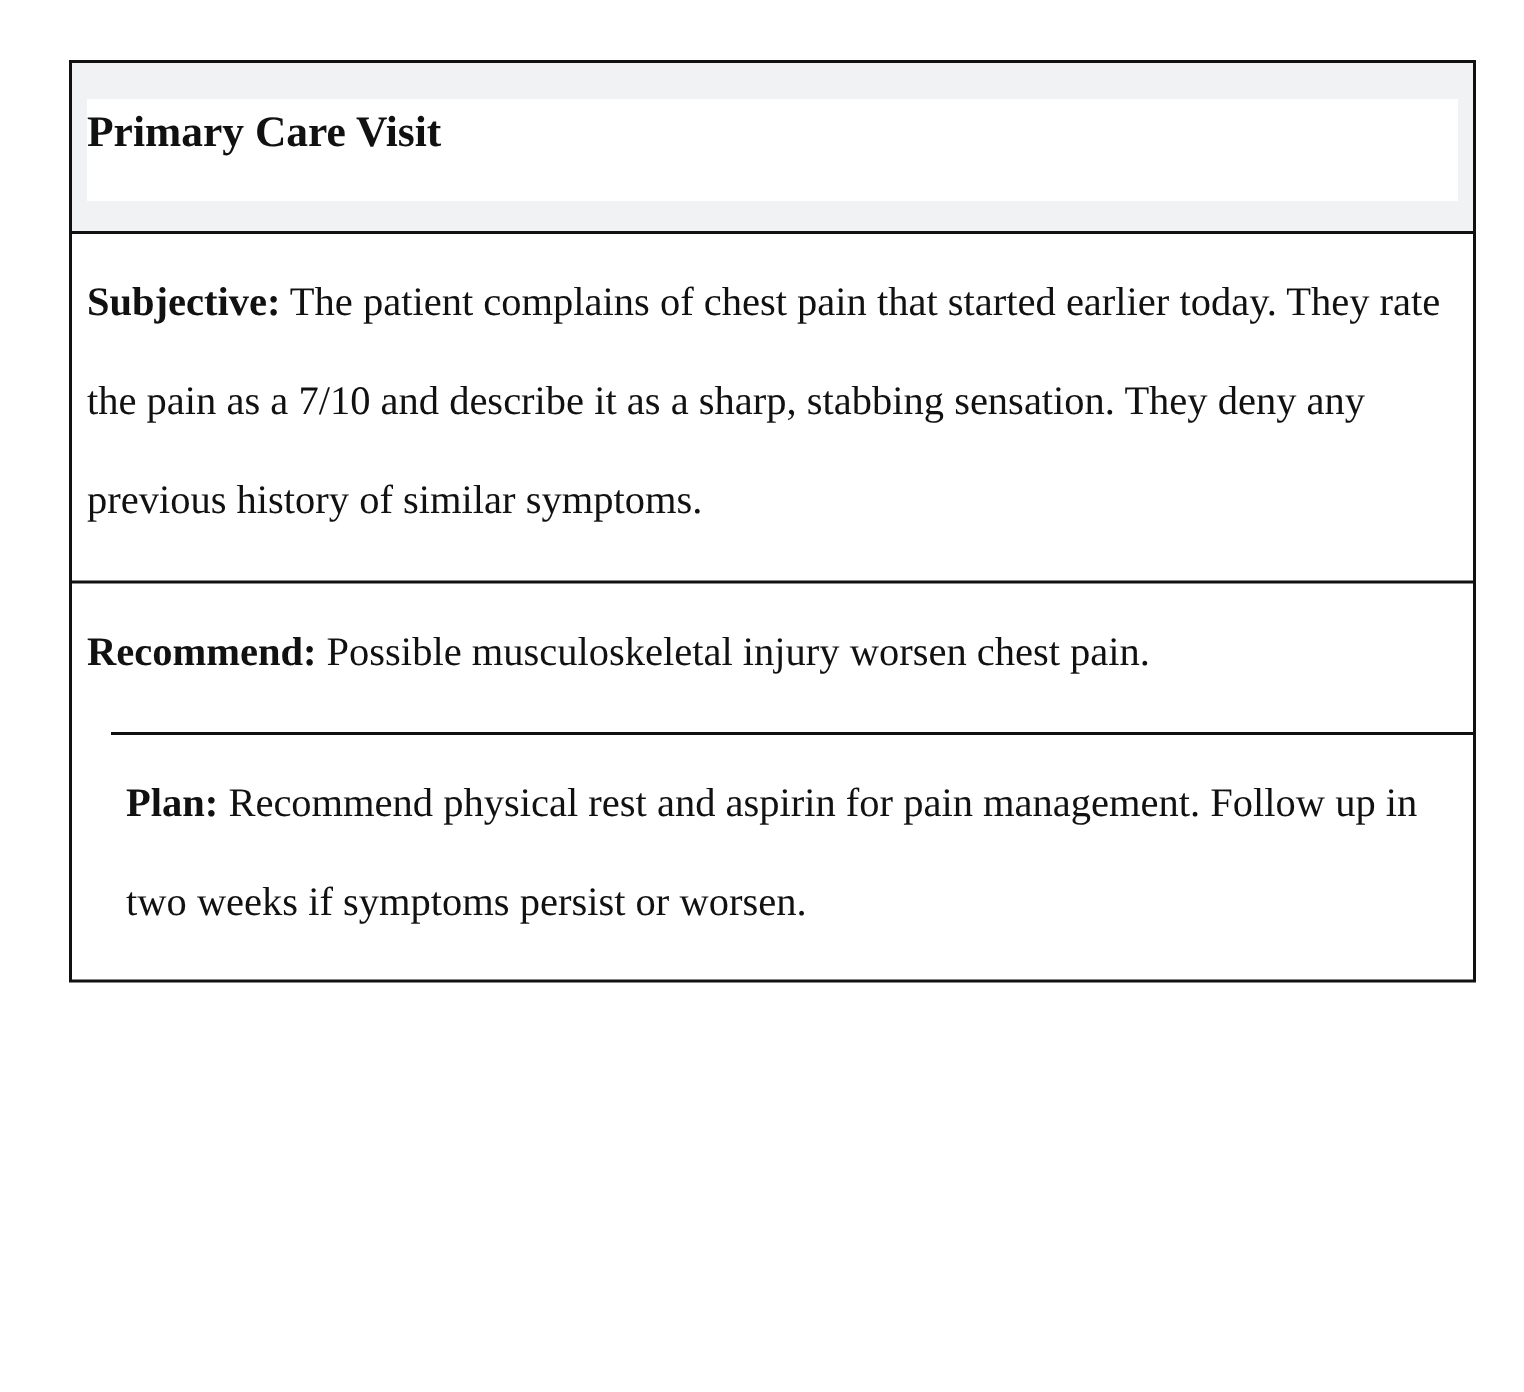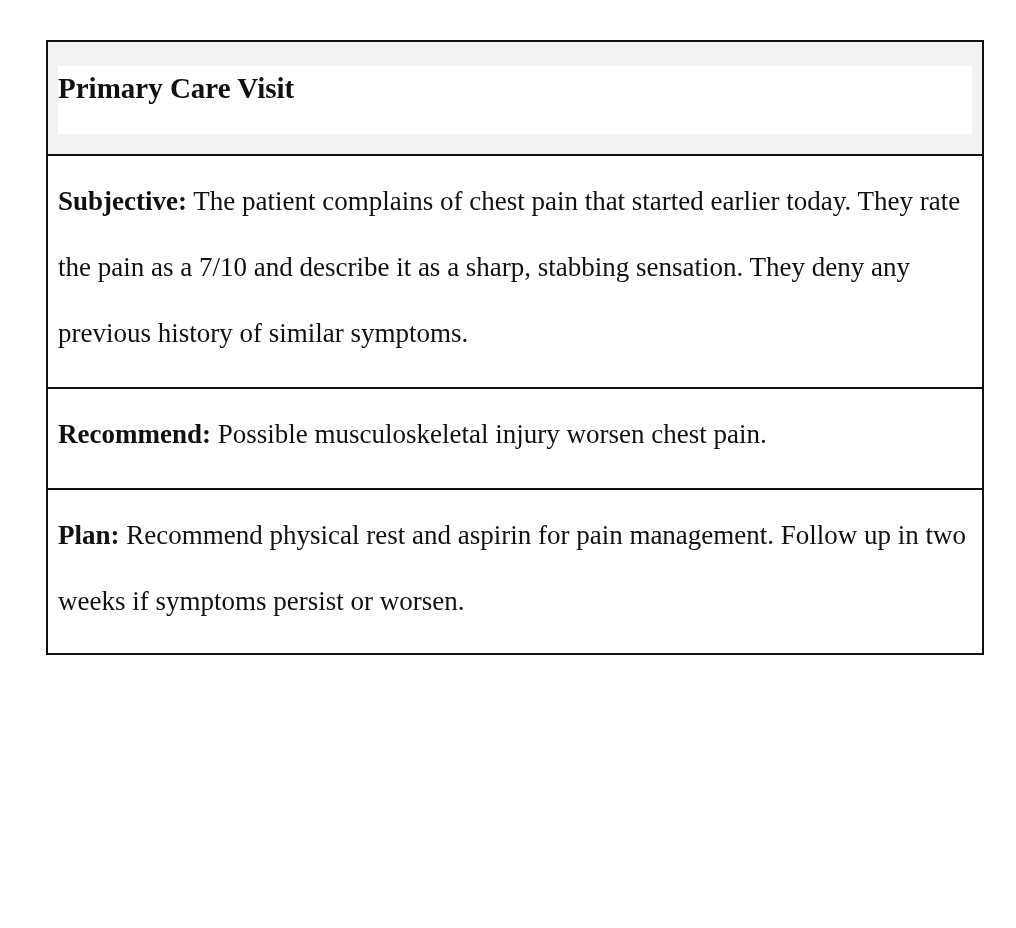--- a/index.html
+++ b/index.html
@@ -8,21 +8,21 @@
   .row { border-top:2px solid #111; position:relative; }
   .row:first-child { border-top:none; }
   .header-row { background:#f1f2f3; height:112px; }
   .header-inner { position:absolute; left:10px; right:10px; top:24px; height:68px; background:#ffffff; }
   .header-title { position:absolute; left:0; top:6px; font-weight:bold; font-size:29px; }
   .cell { padding:12px 10px 0 10px; font-size:27px; line-height:66px; }
   .cell b { font-weight:bold; }
   .r-subj { height:231px; }
   .r-obj { height:166px; }
   .r-assess { height:99px; }
-  .r-plan { height:163px; }
+  .r-plan { height:163px;margin-left:26px; }
   .dropdown { position:absolute; right:2px; top:6px; width:16px; height:16px; background:#e8e8e8; border:1px solid #ccc; box-sizing:border-box; }
   .dropdown::after { content:""; position:absolute; left:3px; top:5px; border-left:4px solid transparent; border-right:4px solid transparent; border-top:5px solid #555; }
   .caret { display:inline-block; width:2px; height:30px; background:#111; vertical-align:middle; margin:0 1px; }
 </style>
 </head>
 <body>
 
 <div class="table">
   <div class="row header-row">
     <div class="header-inner">

